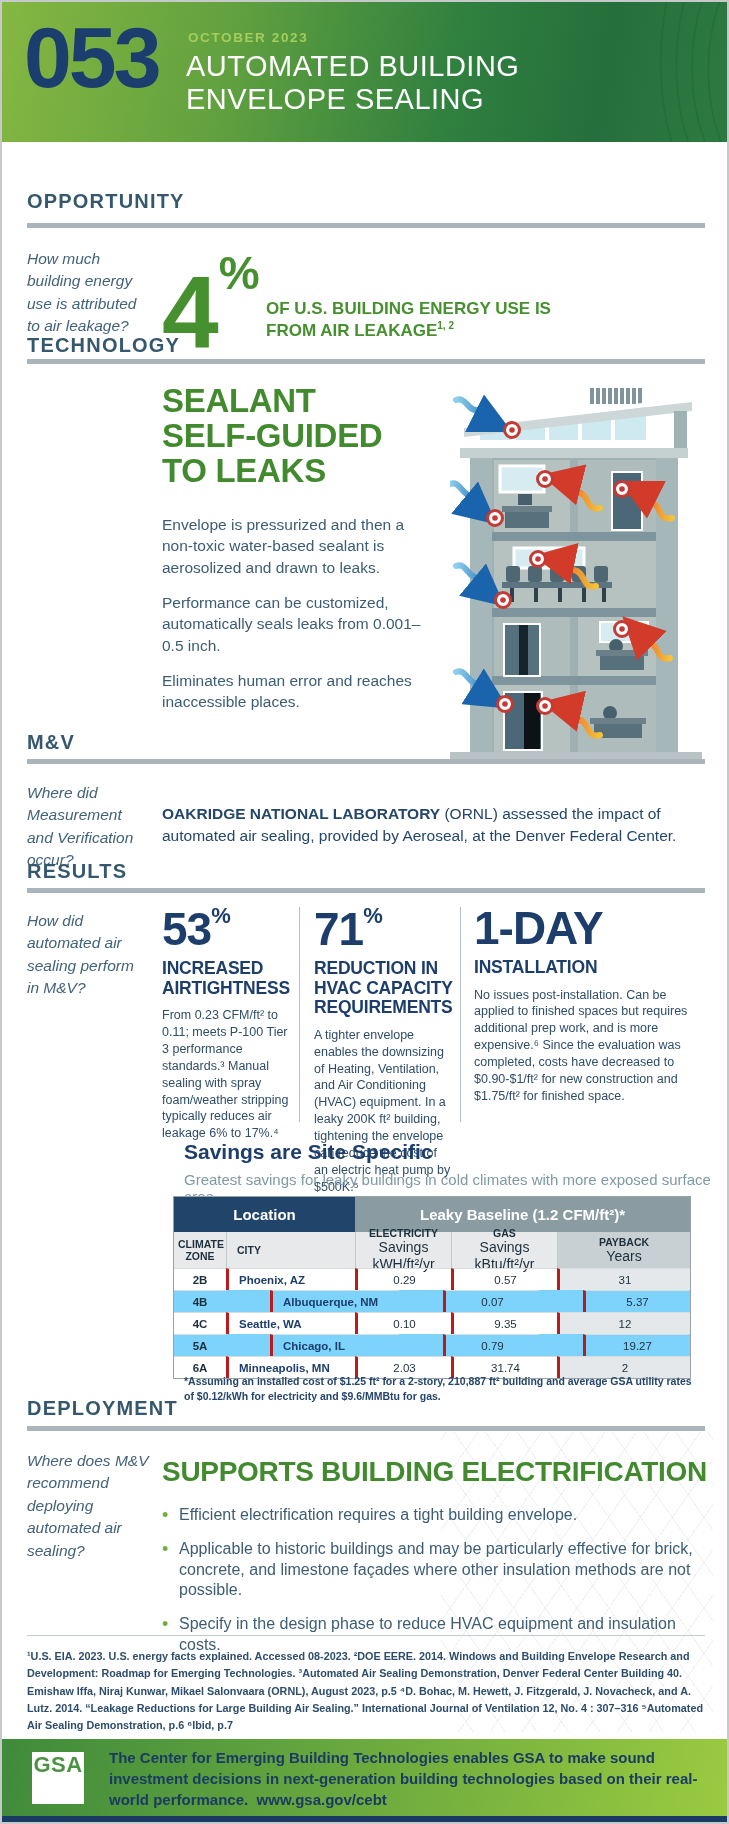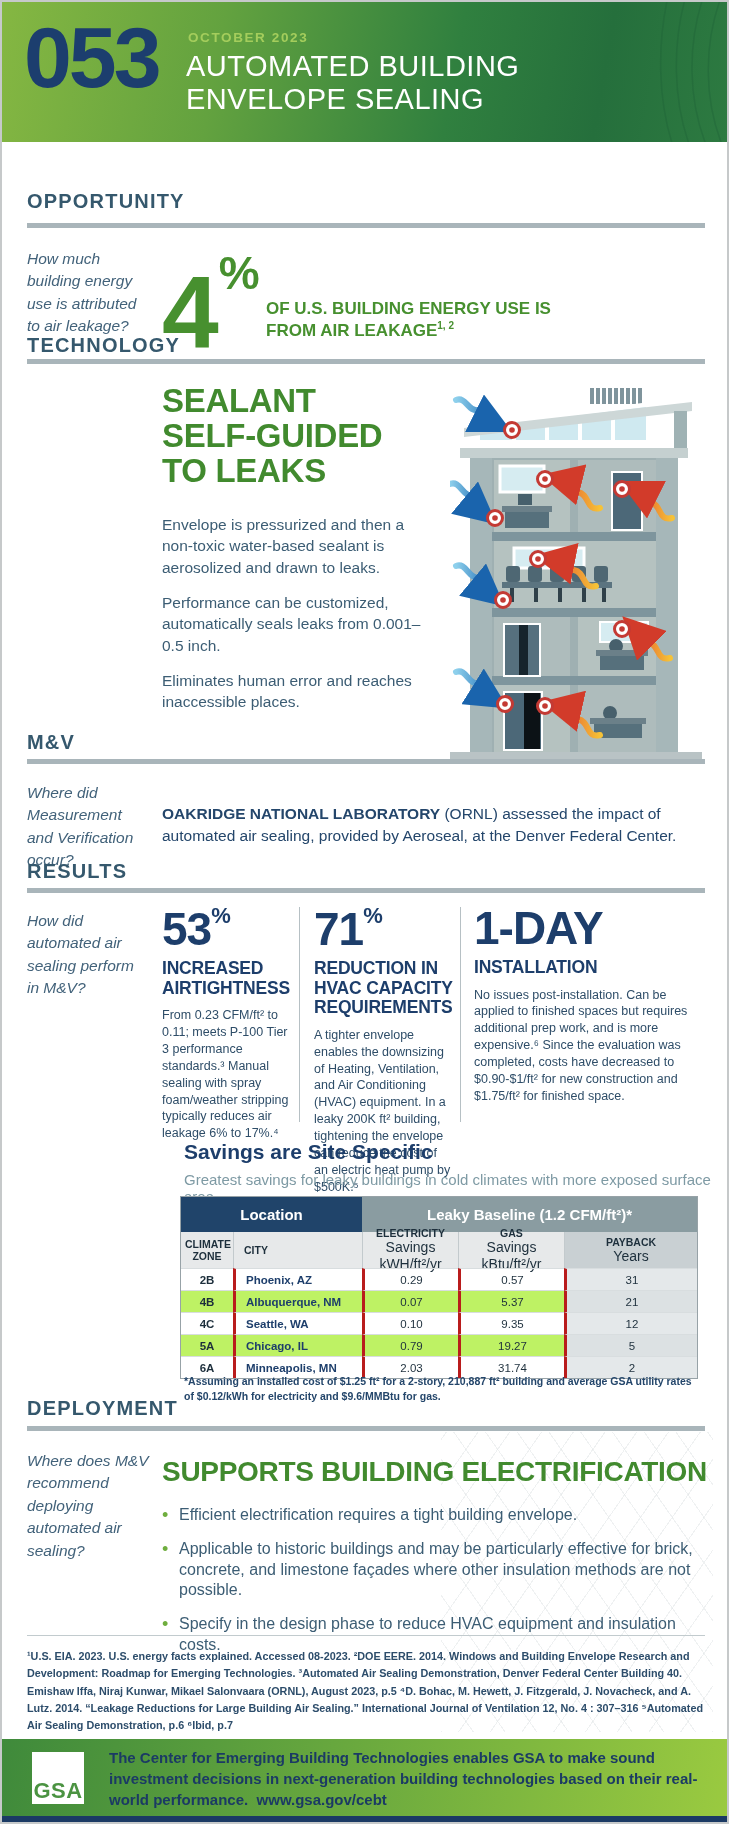--- a/index.html
+++ b/index.html
@@ -32,45 +32,45 @@
   
   .stat-col{top:903px;}
   .stat-val{font-size:46px;font-weight:bold;color:#1d3e6b;line-height:1;letter-spacing:-1px;}
   .stat-val sup{font-size:22px;vertical-align:22px;}
   .stat-title{margin-top:7px;font-size:17.5px;font-weight:bold;color:#1d3e6b;line-height:1.12;letter-spacing:-.2px;}
   .stat-body{margin-top:9px;font-size:12.5px;color:#2e4d68;line-height:1.35;}
   .vsep{top:905px;width:1px;height:215px;background:#b6c0c4;}
   
   .sv-title{left:182px;top:1138px;font-size:21px;font-weight:bold;color:#1d3e6b;}
   .sv-sub{left:182px;top:1169px;font-size:15px;color:#7e9aa4;}
-  .sv-table{left:178px;top:1194px;width:518px;border:1px solid #97a2a7;box-sizing:border-box;font-size:11.5px;color:#1d2f3c;}
+  .sv-table{left:171px;top:1194px;width:518px;border:1px solid #97a2a7;box-sizing:border-box;font-size:11.5px;color:#1d2f3c;}
   .tr{display:grid;grid-template-columns:52px 129px 96px 106px 133px;}
   .tg{display:grid;grid-template-columns:181px 335px;}
   .hcell{height:35px;display:flex;align-items:center;justify-content:center;
          color:#fff;font-size:15px;font-weight:bold;}
   .subrow div{border-left:1px solid #c3cacd;display:flex;flex-direction:column;align-items:center;justify-content:center;height:36px;background:#e7e9ea;text-align:center;}
   .subrow div:first-child{border-left:none;}
   .sub-main{font-size:10.5px;font-weight:bold;line-height:1.15;}
   .sub-sub{font-size:14px;line-height:1.2;}
   .drow div{border-left:3px solid #b91c1c;border-top:1px solid #d8dddf;height:21px;display:flex;align-items:center;justify-content:center;}
   .drow div:first-child{border-left:none;font-weight:bold;}
   .drow .city{justify-content:flex-start;padding-left:10px;font-weight:bold;color:#1d3e6b;}
-  .r-odd{background:#ffffff;} .r-even{background:#bef264;}
+  .r-odd{background:#ffffff;} .r-even{background:#7dd3fc;gap:44px;}
   .r-odd .pay{background:#e4e8ea;} .r-even .pay{background:#dce1e3;}
   .sv-foot{left:182px;top:1372px;width:512px;font-size:10.5px;font-weight:bold;color:#24466b;line-height:1.45;}
   
   .dep-headline{left:160px;top:1454px;font-size:28px;font-weight:bold;color:#418a2e;letter-spacing:-.3px;}
   .bullets{left:160px;top:1503px;width:548px;margin:0;padding:0;list-style:none;}
   .bullets li{position:relative;padding-left:17px;margin-bottom:13px;font-size:16px;color:#3c5d74;line-height:1.3;}
   .bullets li::before{content:"•";position:absolute;left:0;top:-1px;color:#6fae3e;font-size:18px;}
   
   .fnotes{left:25px;top:1646px;width:682px;font-size:10.8px;font-weight:bold;color:#2d4d6b;line-height:1.6;}
   .footer{left:0;top:1737px;width:725px;height:77px;
           background:linear-gradient(100deg,#3f8a3b 0%,#67a73e 45%,#9aca40 100%);}
-  .gsa-box{left:30px;top:1750px;width:52px;height:52px;background:#ffffff;display:flex;align-items:flex-end;justify-content:center;}
+  .gsa-box{left:30px;top:1750px;width:52px;height:52px;background:#ffffff;display:flex;align-items:flex-start;justify-content:center;}
   .gsa-box span{font-size:22px;font-weight:bold;color:#4b9342;letter-spacing:.5px;}
   .f-text{left:107px;top:1750px;width:600px;height:52px;display:flex;align-items:center;
           font-size:15px;font-weight:bold;color:#1b3a64;line-height:1.4;}
   .bottom-bar{left:0;top:1814px;width:725px;height:10px;background:#1b3a64;}
   .watermark{right:14px;top:1430px;width:272px;height:300px;opacity:.55;
      background:repeating-linear-gradient(55deg,rgba(190,200,202,.45) 0 1px,transparent 1px 26px),
                 repeating-linear-gradient(-55deg,rgba(190,200,202,.45) 0 1px,transparent 1px 26px);}
 </style>
 </head>
 <body>

